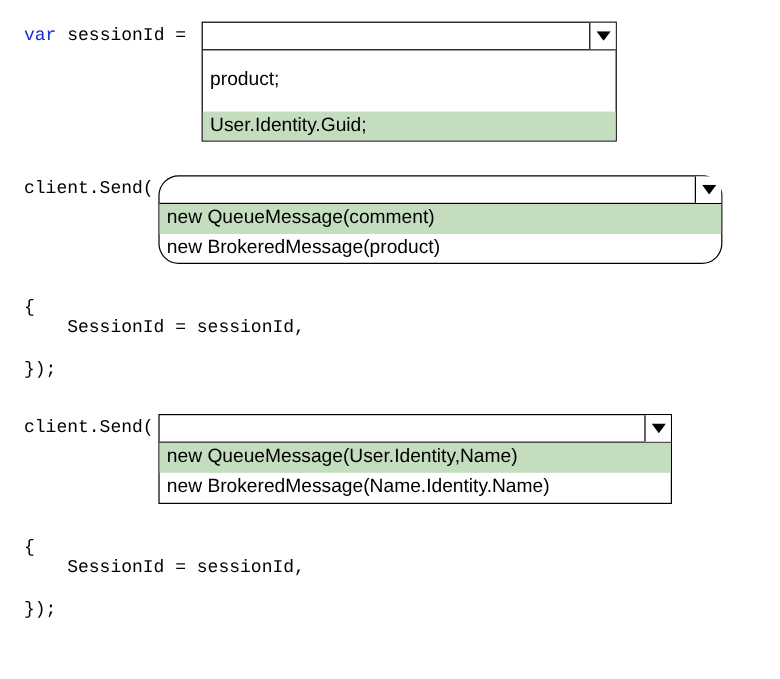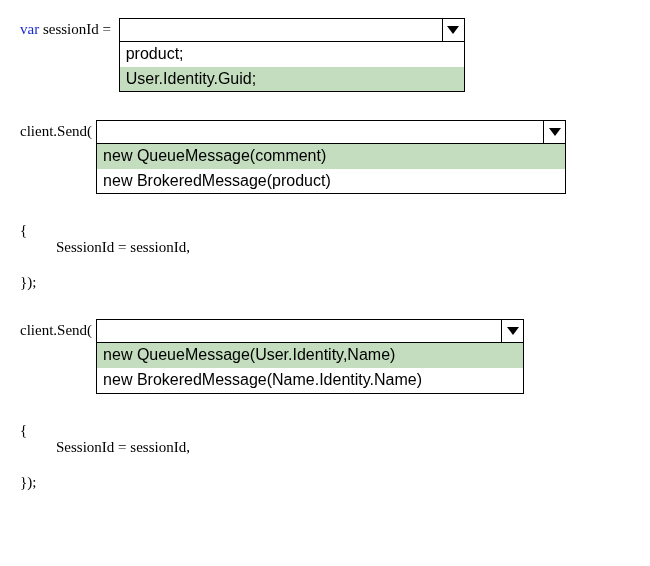--- a/index.html
+++ b/index.html
@@ -5,21 +5,21 @@
     * { box-sizing: border-box; margin: 0; padding: 0; }
     body {
       background: #ffffff;
       font-family: "Courier New", Courier, monospace;
       font-size: 15px;
       padding: 18px 20px;
       color: #000;
       width: 650px;
     }
     .code-text {
-      font-family: Liberation Serif, serif;
+      font-family: Liberation Mono, monospace;
       white-space: pre;
     }
     .kw { color: #1a2bd6; }
     .dropdown {
       display: inline-flex;
       flex-direction: column;
       border: 1px solid #000;
       background: #fff;
       font-family: Arial, Helvetica, sans-serif;
       font-size: 16px;
@@ -47,22 +47,22 @@
     .dropdown-arrow svg { display: block; }
     .option {
       padding: 1px 6px 2px 6px;
       line-height: 1.35;
       border-top: 0;
     }
     .option + .option { }
     .option.selected { background: #c3ddbe; }
     .block-spacer { height: 28px; }
     .indent1 { padding-left: 36px; }
-    .w1 { width: 346px; }
-    .w2 { width: 470px; }
+    .w1 { width: 346px; gap: 13px; }
+    .w2 { width: 470px; border-radius: 17px; }
     .w3 { width: 428px; }
     .dd-row {
       display: flex;
       align-items: flex-start;
     }
     .prefix {
       padding-top: 3px;
     }
   </style>
 </head>

